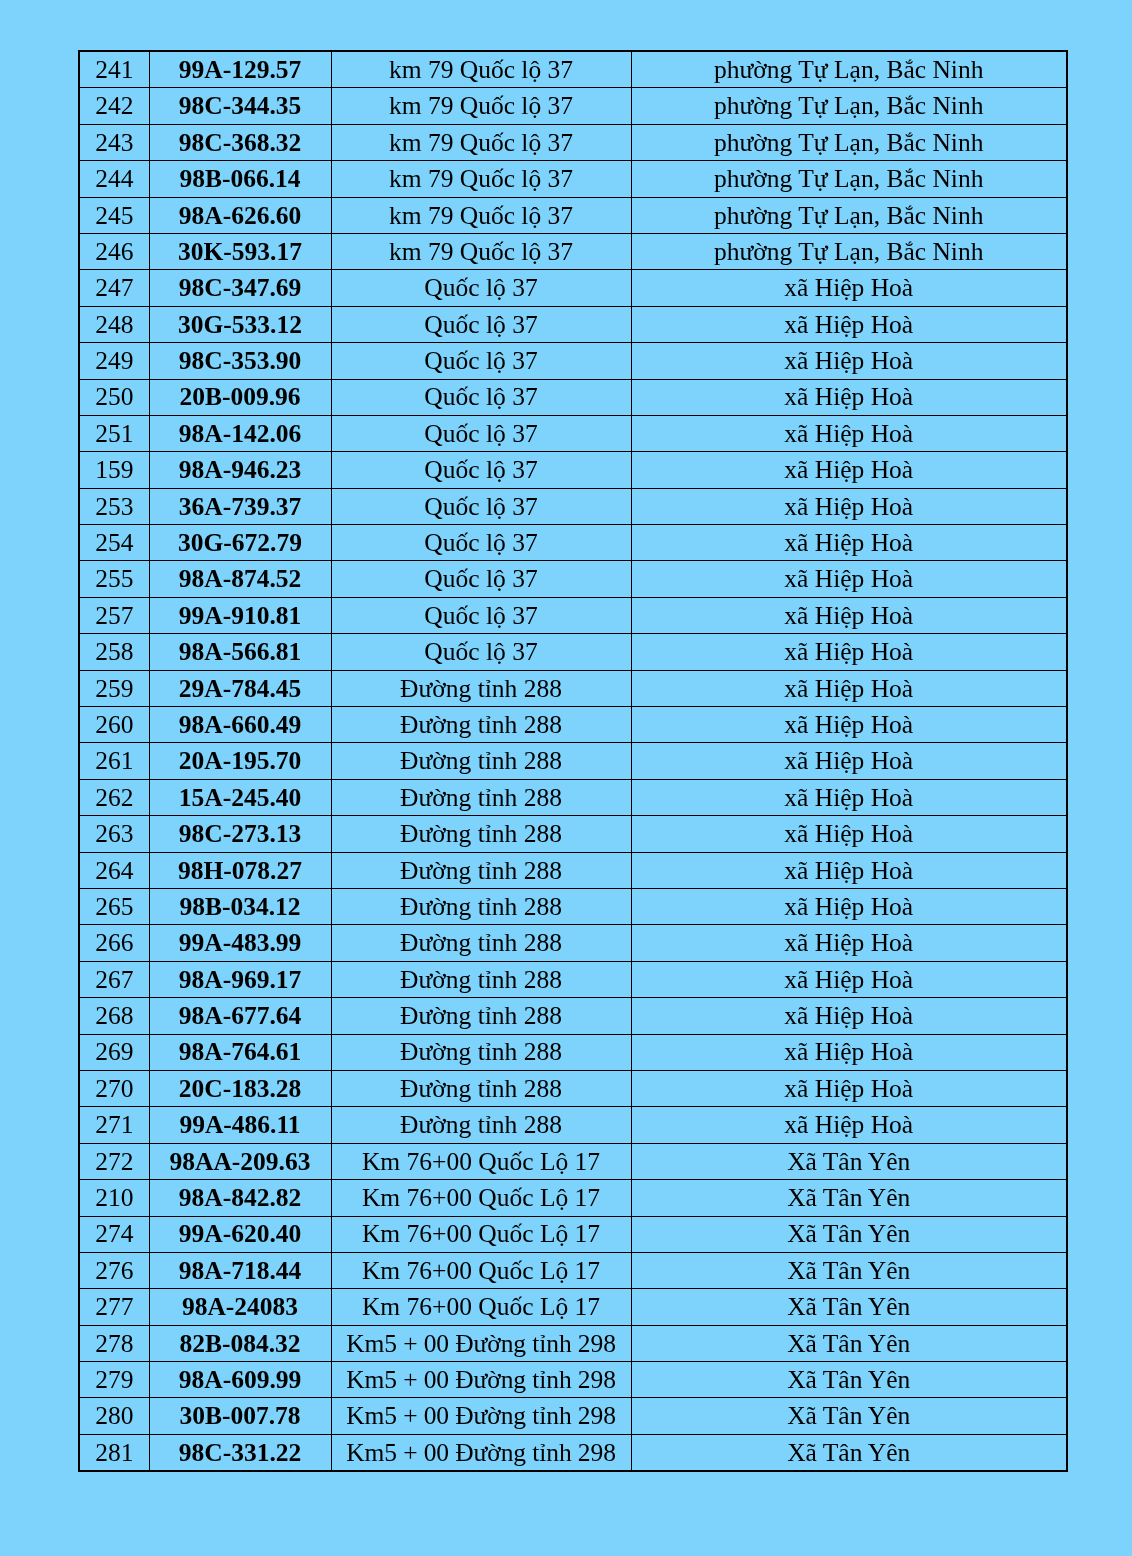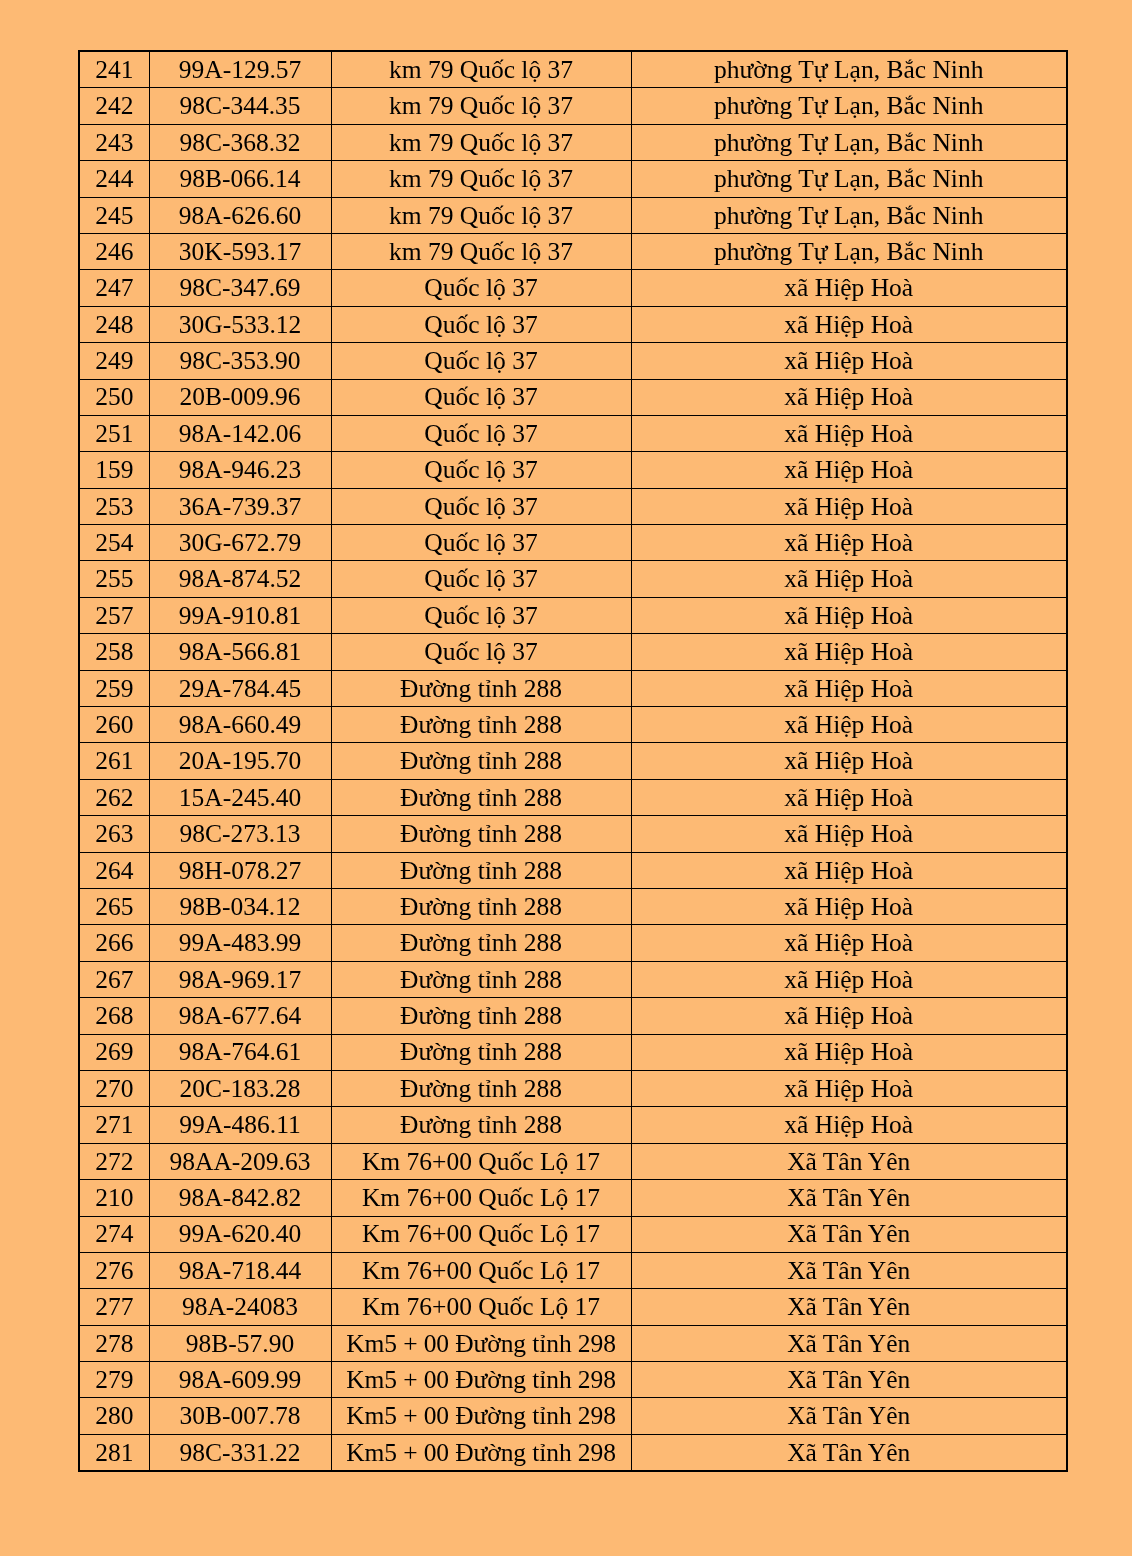--- a/index.html
+++ b/index.html
@@ -11,21 +11,21 @@
     width: 1132px;
     height: 1556px;
     font-family: "Liberation Serif", "DejaVu Serif", serif;
     color: #000000;
     overflow: hidden;
   }
   .page {
     position: relative;
     width: 1132px;
     height: 1556px;
-    background: #fdba74;
+    background: #7dd3fc;
   }
   .table-wrap {
     position: absolute;
     left: 78px;
     top: 50px;
     width: 988px;
   }
   table.plate-table {
     border-collapse: collapse;
     table-layout: fixed;
@@ -45,20 +45,21 @@
   col.c-no      { width: 70px; }
   col.c-plate   { width: 182px; }
   col.c-loc     { width: 300px; }
   col.c-ward    { width: 436px; }
 
   td.cell-no {
     text-align: center;
   }
   td.cell-plate {
     text-align: center;
+    font-weight: bold;
   }
   td.cell-loc {
     text-align: center;
   }
   td.cell-ward {
     text-align: center;
     margin-left: 44px;
   }
   
   td.cell-loc.tight {
@@ -284,21 +285,21 @@
             <td class="cell-ward">Xã Tân Yên</td>
           </tr>
           <tr>
             <td class="cell-no">277</td>
             <td class="cell-plate">98A-24083</td>
             <td class="cell-loc">Km 76+00 Quốc Lộ 17</td>
             <td class="cell-ward">Xã Tân Yên</td>
           </tr>
           <tr>
             <td class="cell-no">278</td>
-            <td class="cell-plate">98B-57.90</td>
+            <td class="cell-plate">82B-084.32</td>
             <td class="cell-loc tight">Km5 + 00 Đường tỉnh 298</td>
             <td class="cell-ward">Xã Tân Yên</td>
           </tr>
           <tr>
             <td class="cell-no">279</td>
             <td class="cell-plate">98A-609.99</td>
             <td class="cell-loc tight">Km5 + 00 Đường tỉnh 298</td>
             <td class="cell-ward">Xã Tân Yên</td>
           </tr>
           <tr>

